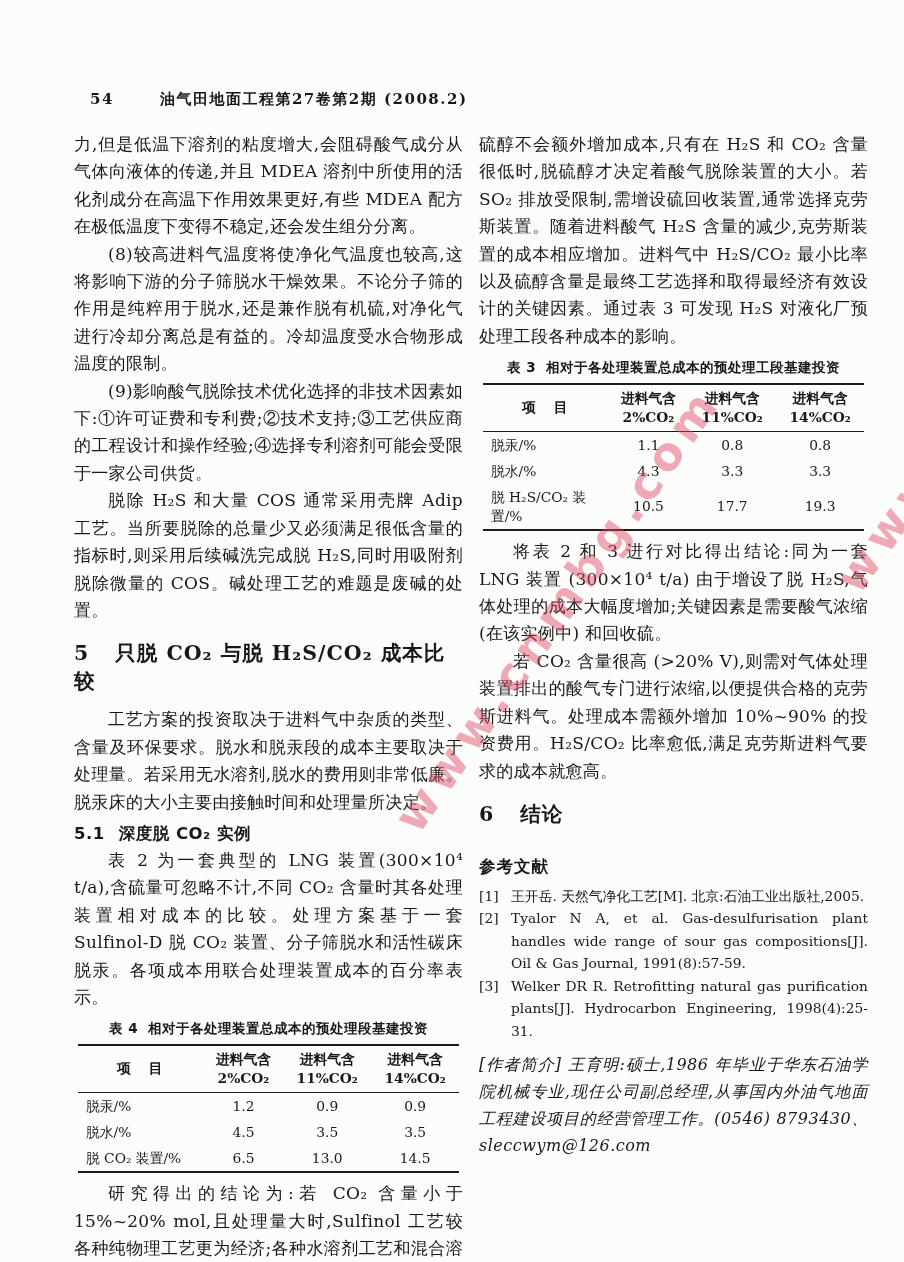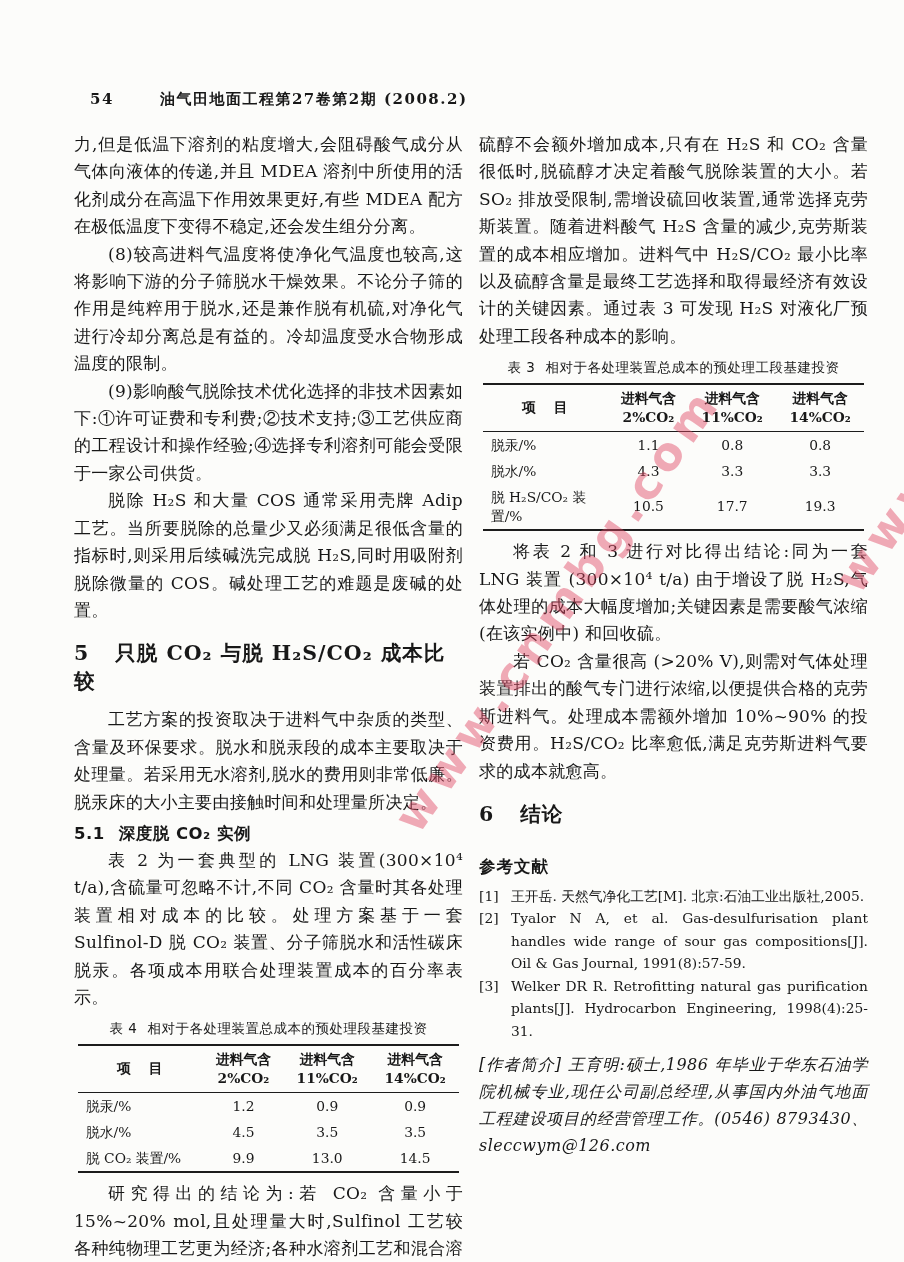--- a/index.html
+++ b/index.html
@@ -44,21 +44,21 @@
   h2.sec .num { margin-right: 26px; }
   h3.subsec {
     margin: 7px 0 2px 0;
     font-size: 16.5px; font-weight: bold;
     font-family: "DejaVu Sans", "Liberation Sans", sans-serif;
     letter-spacing: 0.5px;
   }
   h3.subsec .num { margin-right: 14px; }
   .tablewrap { margin: 9px 0 7px 0; }
   .caption {
-    font-size: 13.5px; font-weight: normal;
+    font-size: 13.5px; font-weight: bold;
     font-family: "DejaVu Sans", "Liberation Sans", sans-serif;
     text-align: center; margin-bottom: 6px;
     letter-spacing: 0.5px;
   }
   .caption .cap-label { margin-right: 10px; }
   table.threeline {
     width: 98%; margin: 0 auto;
     border-collapse: collapse;
     font-size: 13.8px;
     border-top: 2.5px solid #1c1c1c;
@@ -171,21 +171,21 @@
               <td>0.9</td>
             </tr>
             <tr>
               <td class="label">脱水/%</td>
               <td>4.5</td>
               <td>3.5</td>
               <td>3.5</td>
             </tr>
             <tr>
               <td class="label">脱 CO₂ 装置/%</td>
-              <td>9.9</td>
+              <td>6.5</td>
               <td>13.0</td>
               <td>14.5</td>
             </tr>
           </tbody>
         </table>
       </div>
 
       <p class="body">研究得出的结论为:若 CO₂ 含量小于 15%~20% mol,且处理量大时,Sulfinol 工艺较各种纯物理工艺更为经济;各种水溶剂工艺和混合溶剂工艺的基建投资没有明显差异。</p>
 
     </div>

